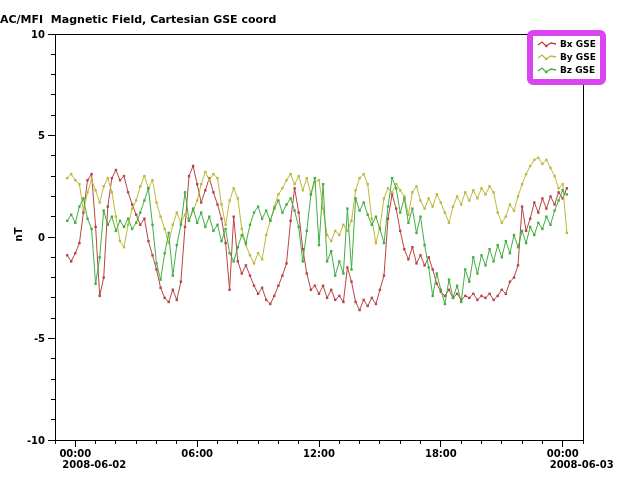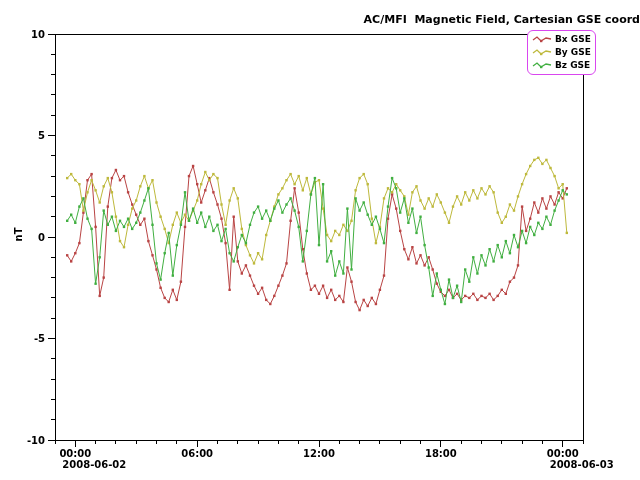--- a/index.html
+++ b/index.html
@@ -1,32 +1,32 @@
 <!DOCTYPE html>
 <html><head>
 <meta charset="utf-8">
 <style>
   html,body{margin:0;padding:0;background:#fff;}
   .page{
     width:640px;height:480px;position:relative;background:#ffffff;
     font-family:"DejaVu Sans", sans-serif; color:#000; overflow:hidden;
   }
   .chart-title{
-    position:absolute; top:13px; left:0; width:640px; text-align:right;
+    position:absolute; top:13px; left:0; width:640px; text-align:left;
     font-size:11px; font-weight:bold; white-space:pre;
   }
   .y-axis-label{
     position:absolute; left:8px; top:229px; width:20px; text-align:center;
     font-size:10px; font-weight:bold;
     transform:rotate(-90deg);
   }
   .plot-svg{position:absolute; left:0; top:0; z-index:1;}
   .legend{
     position:absolute; left:527px; top:30px; z-index:2;
-    background:#ffffff; border:1px solid #d946ef; border-radius:6px;
+    background:#ffffff; border:6px solid #d946ef; border-radius:6px;
     padding:2px 4px 2px 4px;
   }
   .legend-row{display:flex; align-items:center; height:13px;}
   .legend-row .swatch{display:block; margin-right:3px;}
   .legend-row .lbl{font-size:9px; font-weight:bold; white-space:pre; line-height:13px;}
 </style>
 </head>
 <body>
 
 <div class="page">

